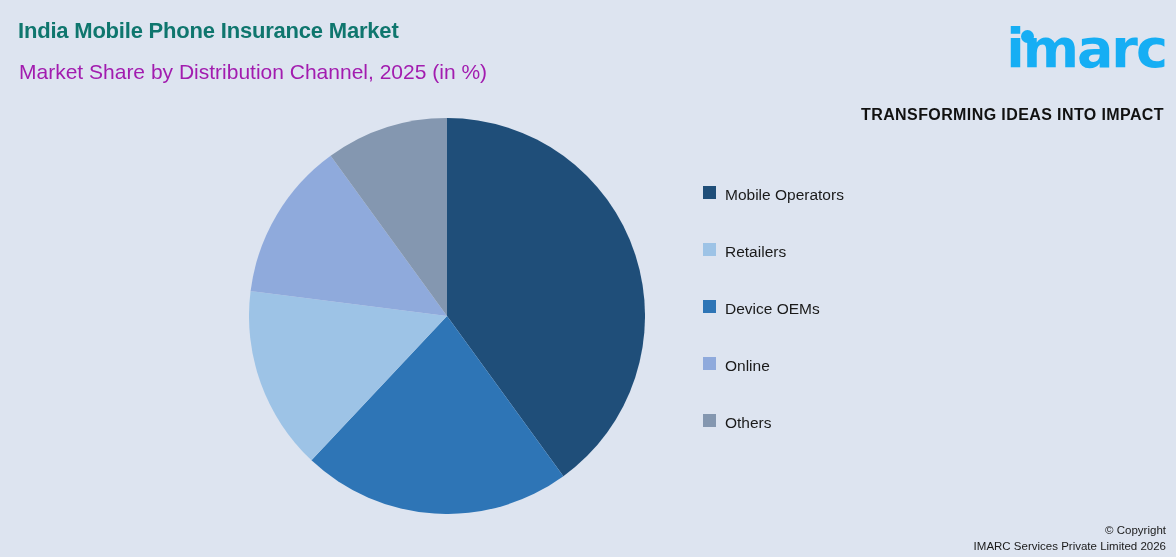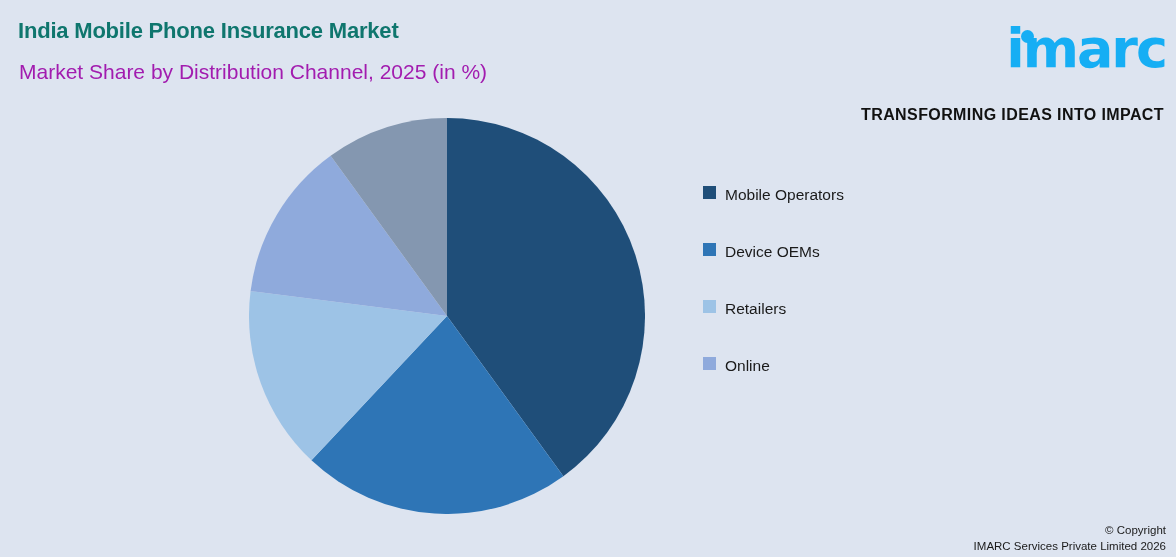--- a/index.html
+++ b/index.html
@@ -138,29 +138,33 @@
       <path d="M 198 198 L 81.62 37.81 A 198 198 0 0 1 198.00 0.00 Z" fill="#8497b0"></path>
     </g>
 </svg>
 
 <div id="chart-legend">
     <div class="legend-item">
       <span class="legend-swatch" style="background: rgb(31, 78, 121);"></span>
       <span class="legend-label">Mobile Operators</span>
     </div>
     <div class="legend-item">
+      <span class="legend-swatch" style="background: rgb(157, 195, 230);"></span>
+      <span class="legend-label">Retailers</span>
+    </div>
+    <div class="legend-item">
       <span class="legend-swatch" style="background: rgb(46, 117, 182);"></span>
       <span class="legend-label">Device OEMs</span>
     </div>
     <div class="legend-item">
-      <span class="legend-swatch" style="background: rgb(157, 195, 230);"></span>
-      <span class="legend-label">Retailers</span>
+      <span class="legend-swatch" style="background: rgb(143, 170, 220);"></span>
+      <span class="legend-label">Online</span>
     </div>
     <div class="legend-item">
-      <span class="legend-swatch" style="background: rgb(143, 170, 220);"></span>
-      <span class="legend-label">Online</span>
+      <span class="legend-swatch" style="background: rgb(132, 151, 176);"></span>
+      <span class="legend-label">Others</span>
     </div>
   </div>
 
 <div id="copyright-block">
   <div>© Copyright</div>
   <div>IMARC Services Private Limited 2026</div>
 </div>
 
 </body></html>

